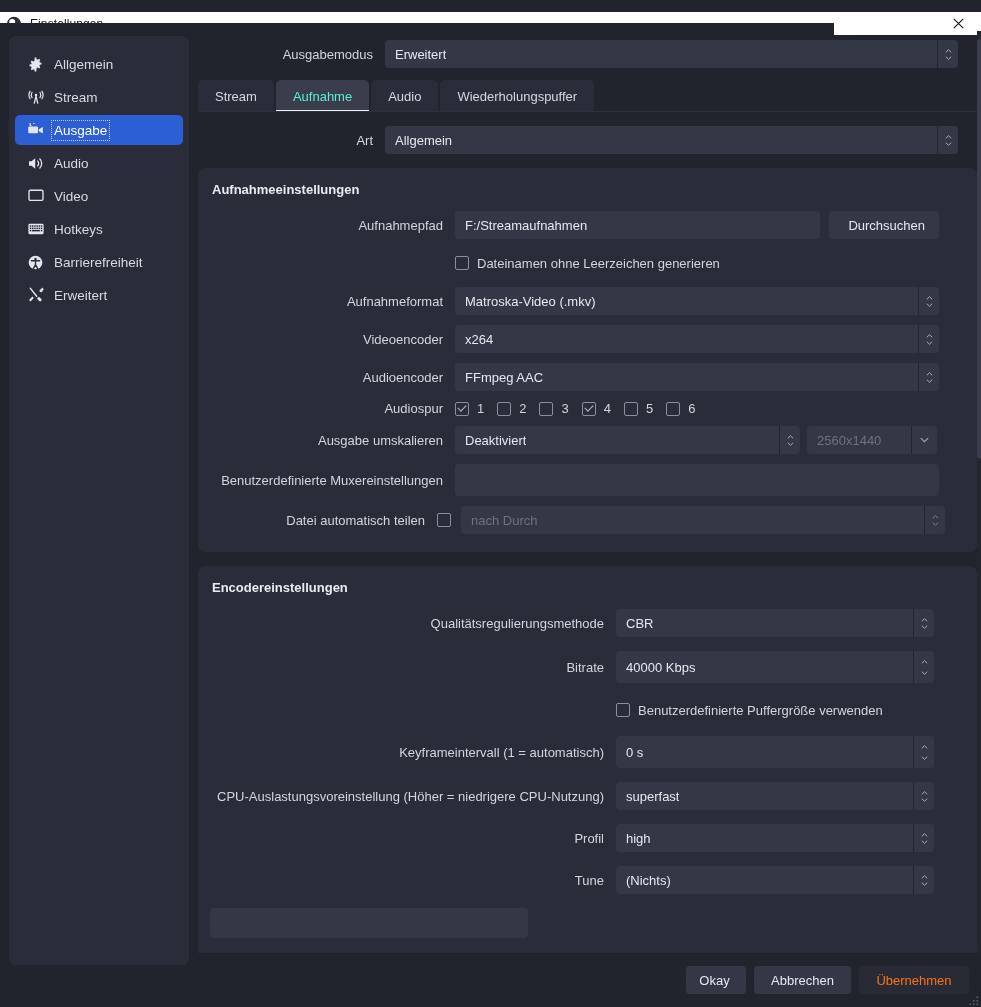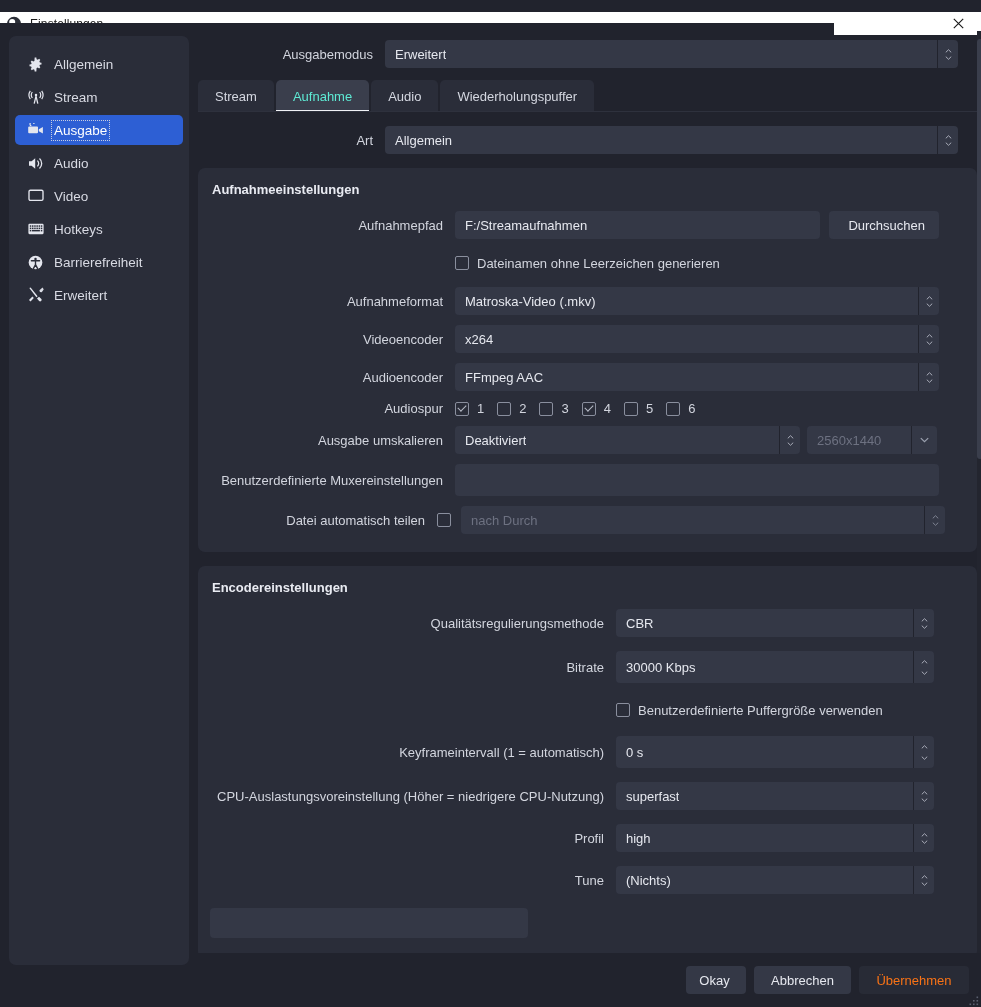--- a/index.html
+++ b/index.html
@@ -581,21 +581,21 @@
               <svg class="chev" viewBox="0 0 8 5">
                   <path d="M0.6 0.8 L4 4.1 L7.4 0.8" stroke="#b9bdc9" stroke-width="1.1" fill="none"></path>
                 </svg>
             </span>
           </div>
         </div>
 
         <div class="row" style="margin-bottom:14px;">
           <div class="row-label" style="width:406px;">Bitrate</div>
           <div class="field" style="width:318px;height:32px;">
-            <span class="val">30000 Kbps</span>
+            <span class="val">40000 Kbps</span>
             <span class="spin" style="gap:7px;">
               <svg class="chev" viewBox="0 0 8 5">
                   <path d="M0.6 4.2 L4 0.9 L7.4 4.2" stroke="#b9bdc9" stroke-width="1.1" fill="none"></path>
                 </svg>
               <svg class="chev" viewBox="0 0 8 5">
                   <path d="M0.6 0.8 L4 4.1 L7.4 0.8" stroke="#b9bdc9" stroke-width="1.1" fill="none"></path>
                 </svg>
             </span>
           </div>
         </div>

